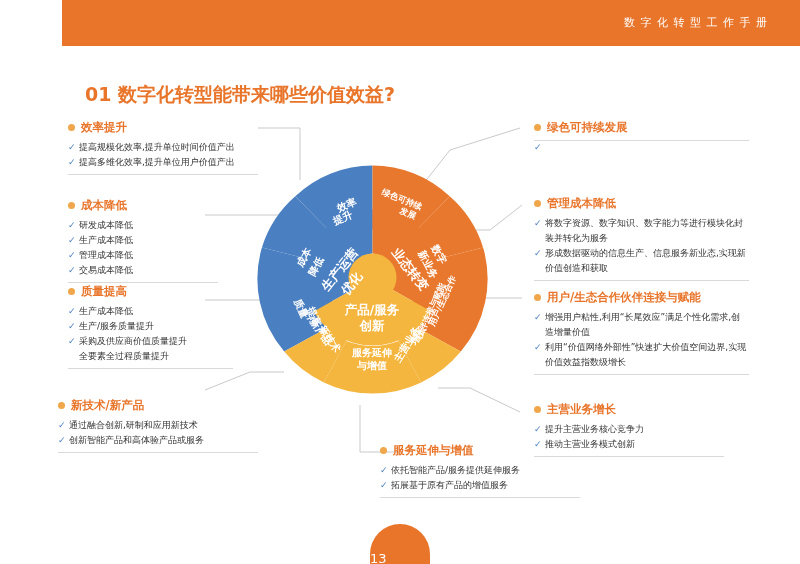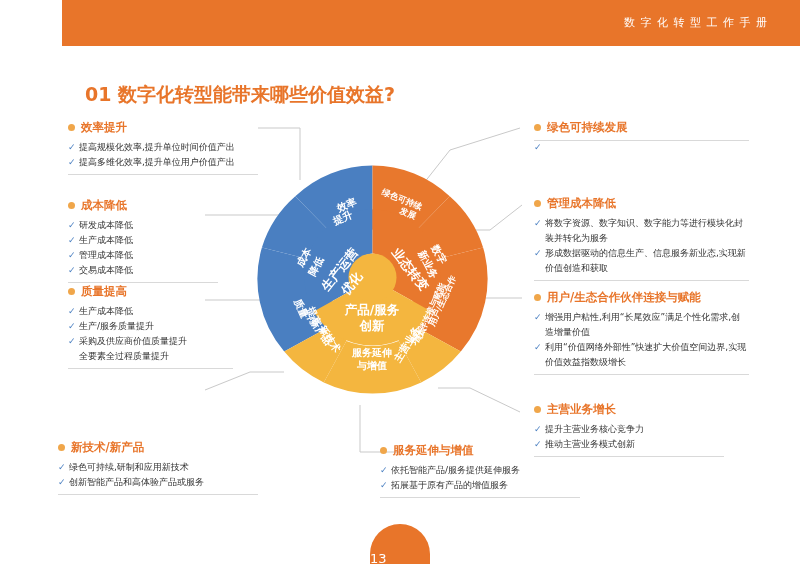--- a/index.html
+++ b/index.html
@@ -179,26 +179,26 @@
       <span class="bullet"></span>
       <span>质量提高</span>
     </div>
   <div class="c-item"><span class="tick">✓</span><span>生产成本降低</span></div>
   <div class="c-item"><span class="tick">✓</span><span>生产/服务质量提升</span></div>
   <div class="c-item"><span class="tick">✓</span><span>采购及供应商价值质量提升</span></div>
   <div class="c-item"><span>全要素全过程质量提升</span></div>
   <div class="underline"></div>
 </div>
 
-<div class="callout" style="left:58px;top:398px;width:200px;margin-top:42px;">
+<div class="callout" style="left:58px;top:398px;width:200px;">
   <div class="c-head">
       <span class="bullet"></span>
       <span>新技术/新产品</span>
     </div>
-  <div class="c-item"><span class="tick">✓</span><span>绿色可持续,研制和应用新技术</span></div>
+  <div class="c-item"><span class="tick">✓</span><span>通过融合创新,研制和应用新技术</span></div>
   <div class="c-item"><span class="tick">✓</span><span>创新智能产品和高体验产品或服务</span></div>
   <div class="underline"></div>
 </div>
 
 <div class="callout" style="left:380px;top:443px;width:200px;">
   <div class="c-head">
       <span class="bullet"></span>
       <span>服务延伸与增值</span>
     </div>
   <div class="c-item"><span class="tick">✓</span><span>依托智能产品/服务提供延伸服务</span></div>

